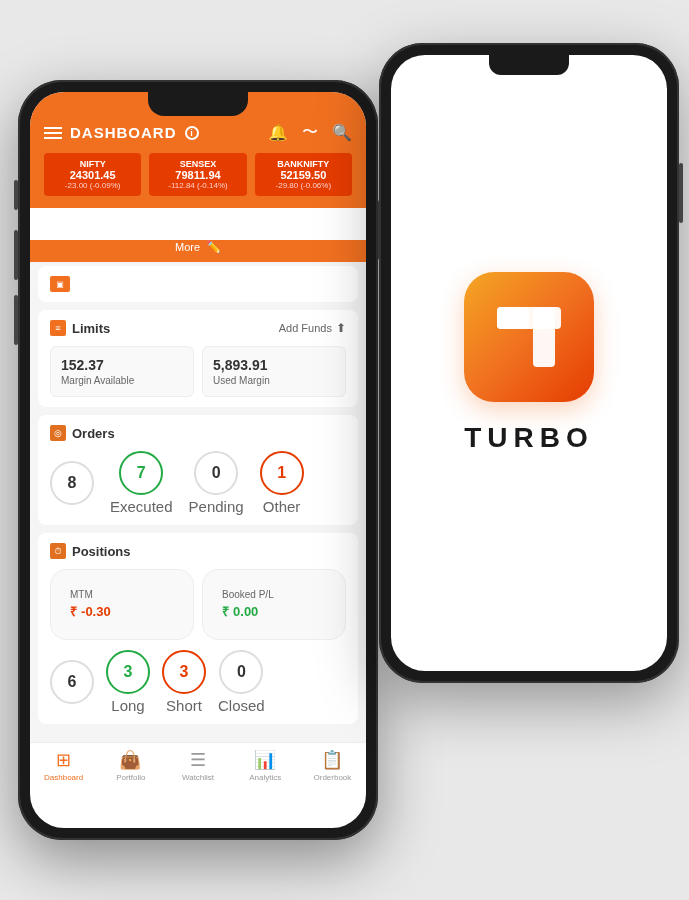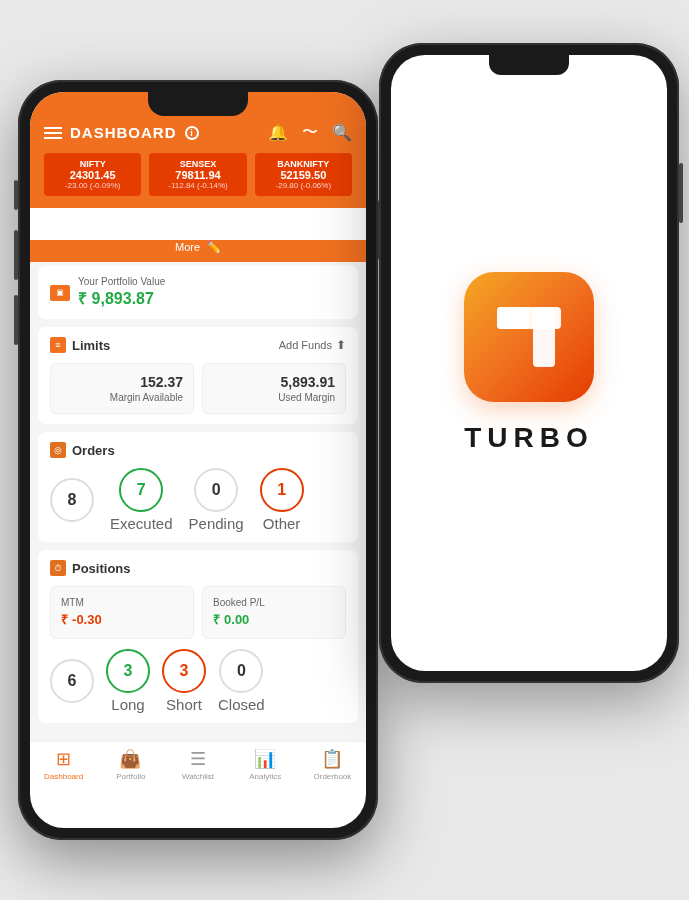--- a/index.html
+++ b/index.html
@@ -326,21 +326,21 @@
     .limits-grid {
       display: grid;
       grid-template-columns: 1fr 1fr;
       gap: 8px;
     }
     .limit-box {
       background: #f9f9f9;
       border: 1px solid #eee;
       border-radius: 6px;
       padding: 10px;
-      text-align: right;
+      text-align: left;
     }
     .limit-value {
       font-size: 14px;
       font-weight: 700;
       color: #333;
     }
     .limit-label {
       font-size: 10px;
       color: #666;
       margin-top: 2px;
@@ -386,22 +386,22 @@
 
     .positions-grid {
       display: grid;
       grid-template-columns: 1fr 1fr;
       gap: 8px;
       margin-bottom: 10px;
     }
     .position-box {
       background: #f9f9f9;
       border: 1px solid #eee;
-      border-radius: 6px;
-      padding: 10px;
+      border-radius: 16px;
+      padding: 19px;
     }
     .position-label {
       font-size: 10px;
       color: #666;
     }
     .position-value {
       font-size: 13px;
       font-weight: 700;
       color: #e53c00;
       margin-top: 2px;
@@ -525,24 +525,20 @@
         <div class="more-row">
           <span class="more-text">More</span>
           <span class="edit-icon">✏️</span>
         </div>
 
         <div class="app-content">
 
           <div class="portfolio-section">
             <div class="portfolio-icon">
               <span style="color:#fff;font-size:8px;">▣</span>
-            </div>
-            <div class="portfolio-info">
-              <div class="portfolio-label">Your Portfolio Value</div>
-              <div class="portfolio-value">₹ 9,893.87</div>
             </div>
           </div>
 
           <div class="section-card">
             <div class="section-header">
               <div class="section-title-row">
                 <div class="section-icon">≡</div>
                 <span class="section-title">Limits</span>
               </div>
               <button class="add-funds-btn">

